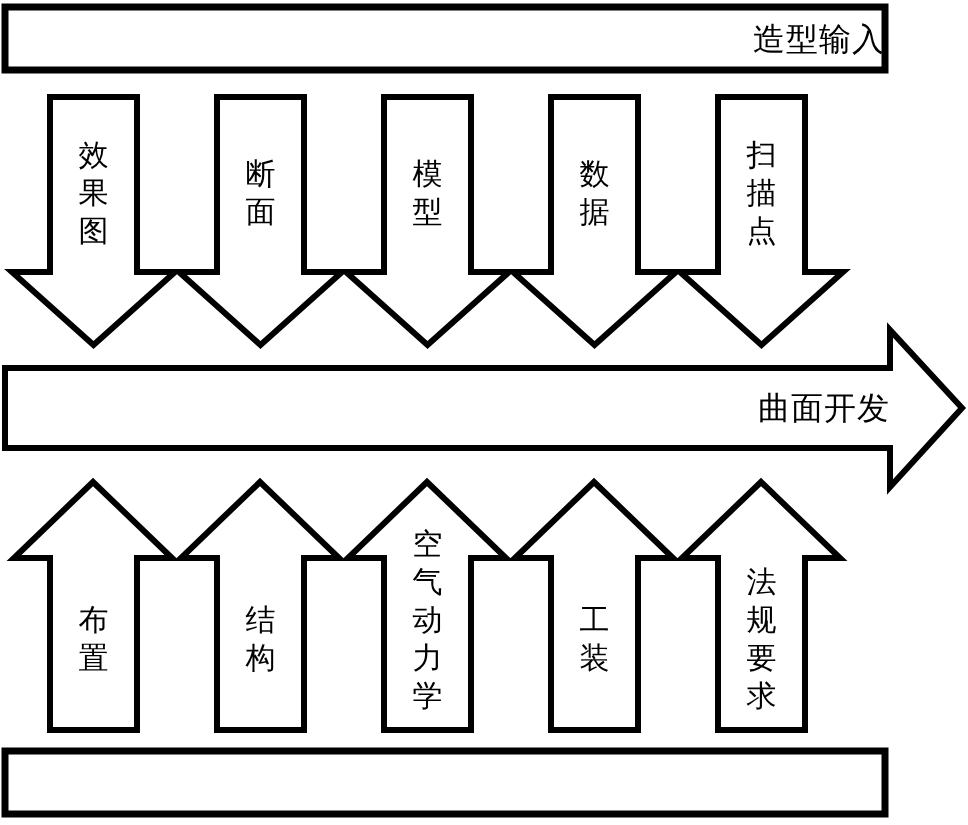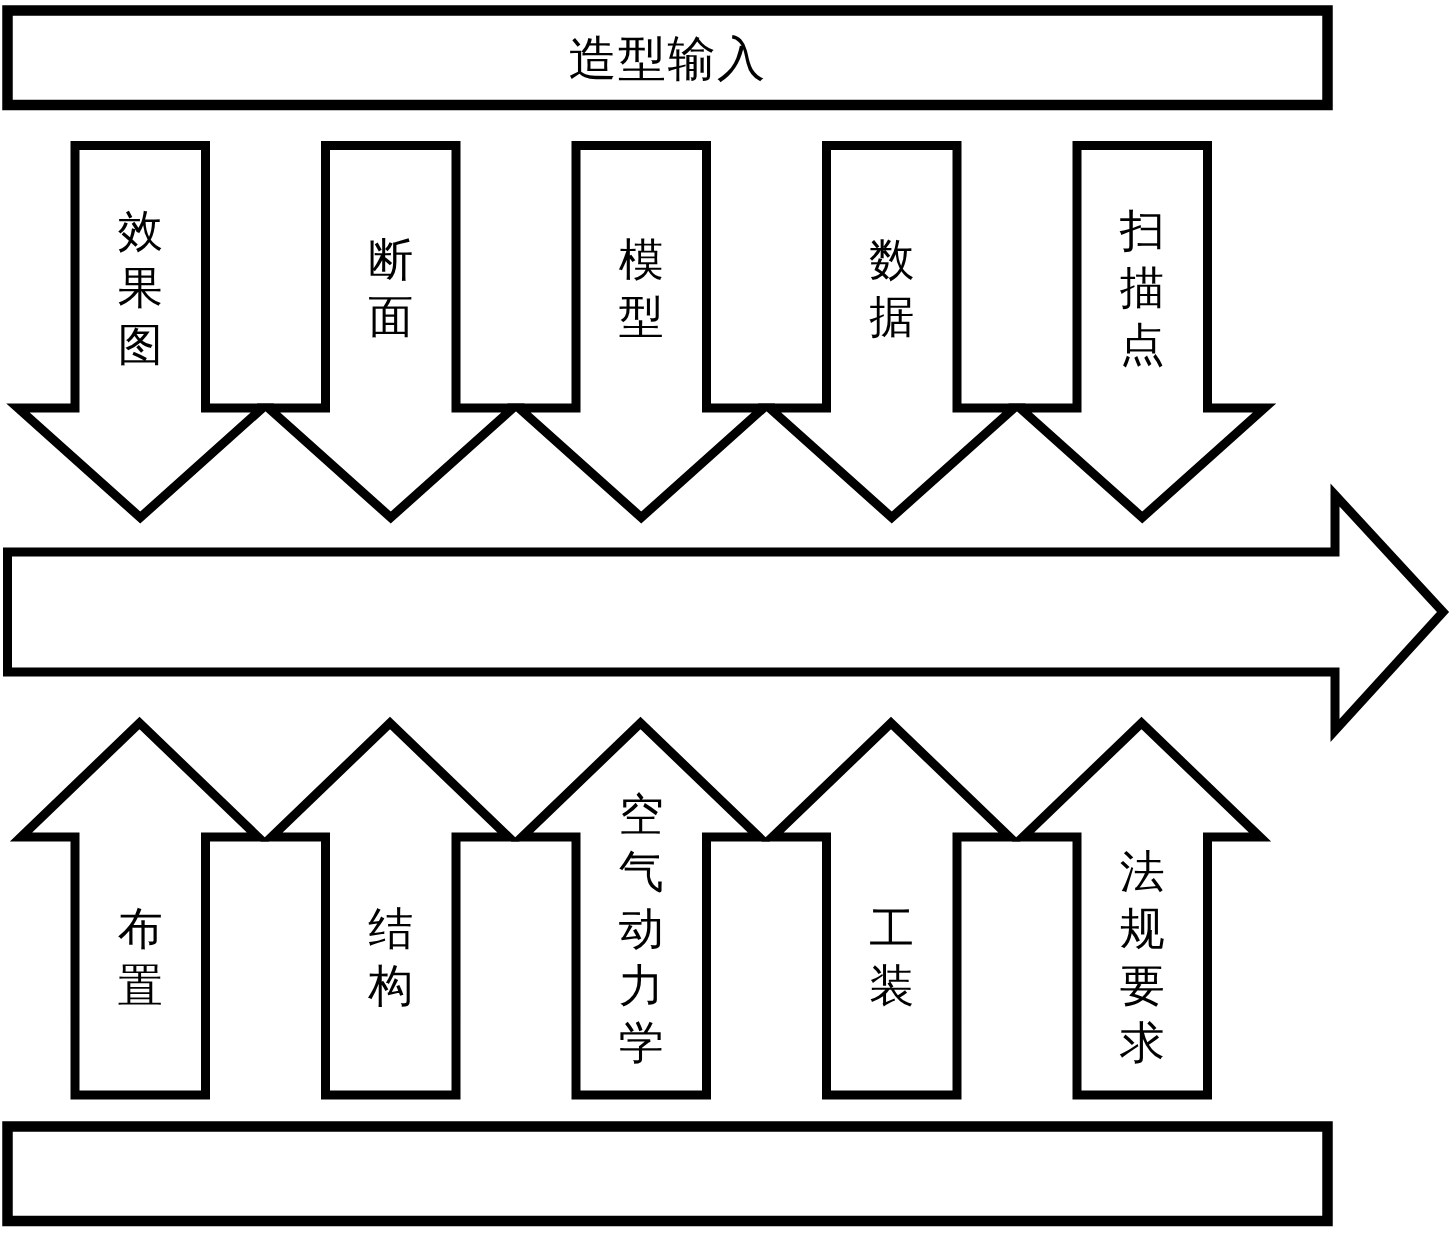--- a/index.html
+++ b/index.html
@@ -37,21 +37,21 @@
   }
   
   .label {
     position: absolute;
     color: #000000;
     font-family: "DejaVu Serif", "Liberation Serif", serif;
     white-space: nowrap;
     pointer-events: none;
   }
   .h-label {
-    text-align: center;
+    text-align: right;
     font-size: 31px;
     line-height: 34px;
     letter-spacing: 1px;
   }
   .v-label {
     
     text-align: center;
     font-size: 30px;
     line-height: 38px;
     letter-spacing: 0;
@@ -84,20 +84,21 @@
     <polygon class="shape" points="260,482 339,558 304,558 304,730 217,730 217,558 181,558"></polygon>
     <polygon class="shape" points="427,482 506,558 471,558 471,730 384,730 384,558 348,558"></polygon>
     <polygon class="shape" points="594,482 673,558 638,558 638,730 551,730 551,558 515,558"></polygon>
     <polygon class="shape" points="761,482 840,558 805,558 805,730 718,730 718,558 682,558"></polygon>
 
     <rect class="boxshape" x="5" y="751" width="880" height="63"></rect>
   </svg>
 
   <div class="label h-label box-title" style="left:5px; top:22px; width:880px;">造型输入</div>
 
+  <div class="label h-label box-title" style="left:5px; top:391px; width:885px;">曲面开发</div>
 
 
   <div class="label v-label" style="left:50px; top:136px; width:87px;">
     <span>效</span>
     <span>果</span>
     <span>图</span>
   </div>
 
   <div class="label v-label" style="left:217px; top:155px; width:87px;">
     <span>断</span>

